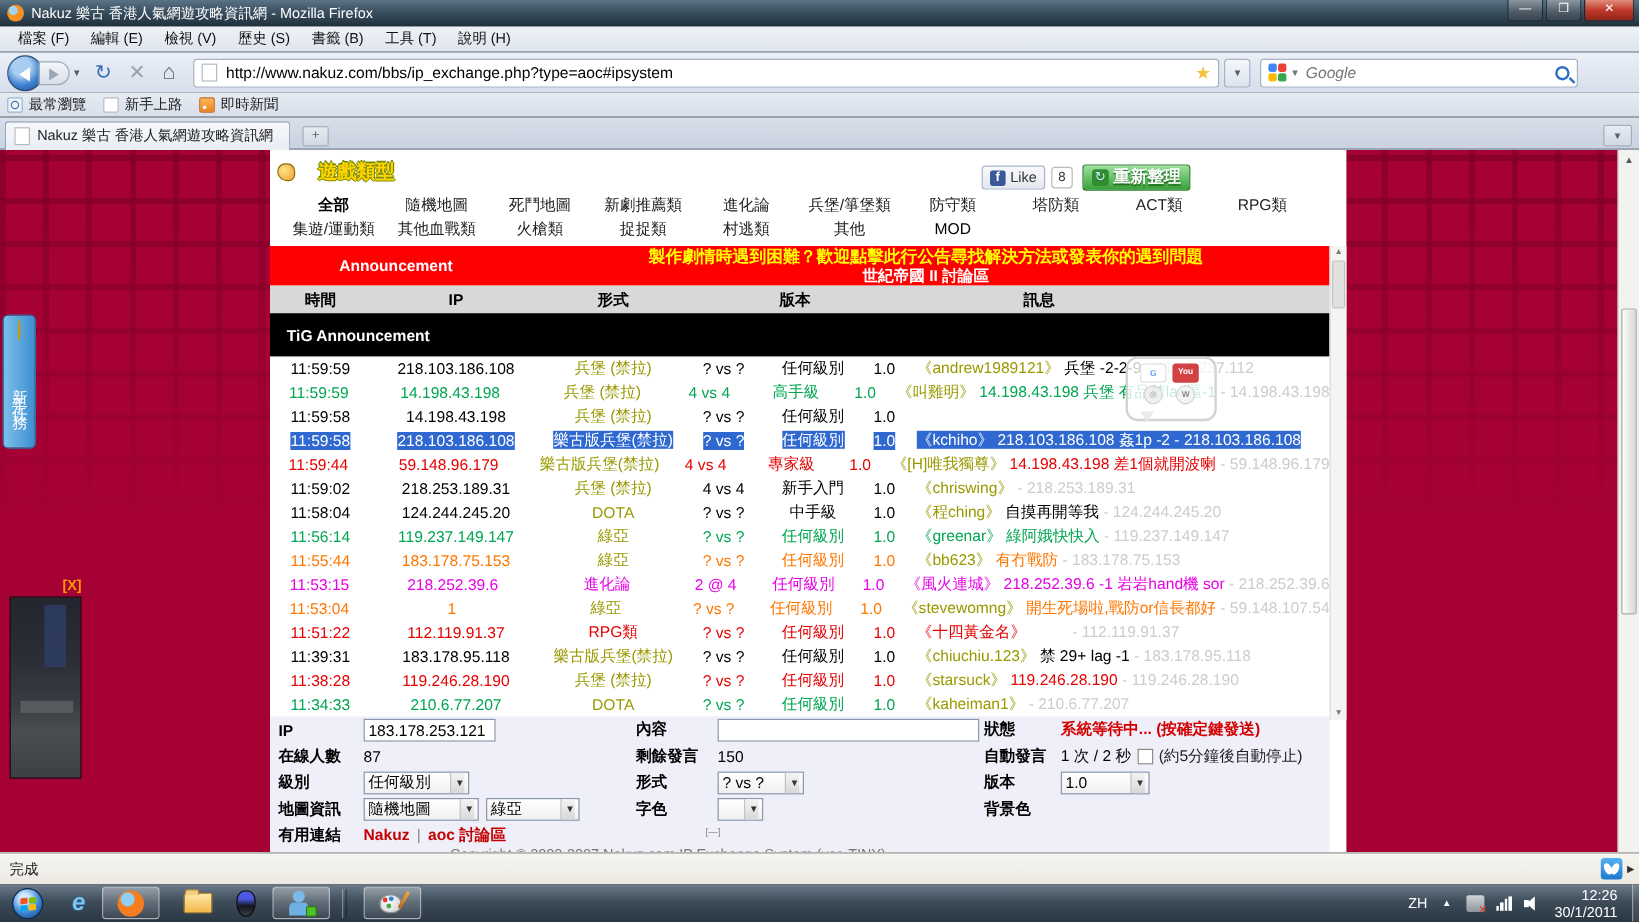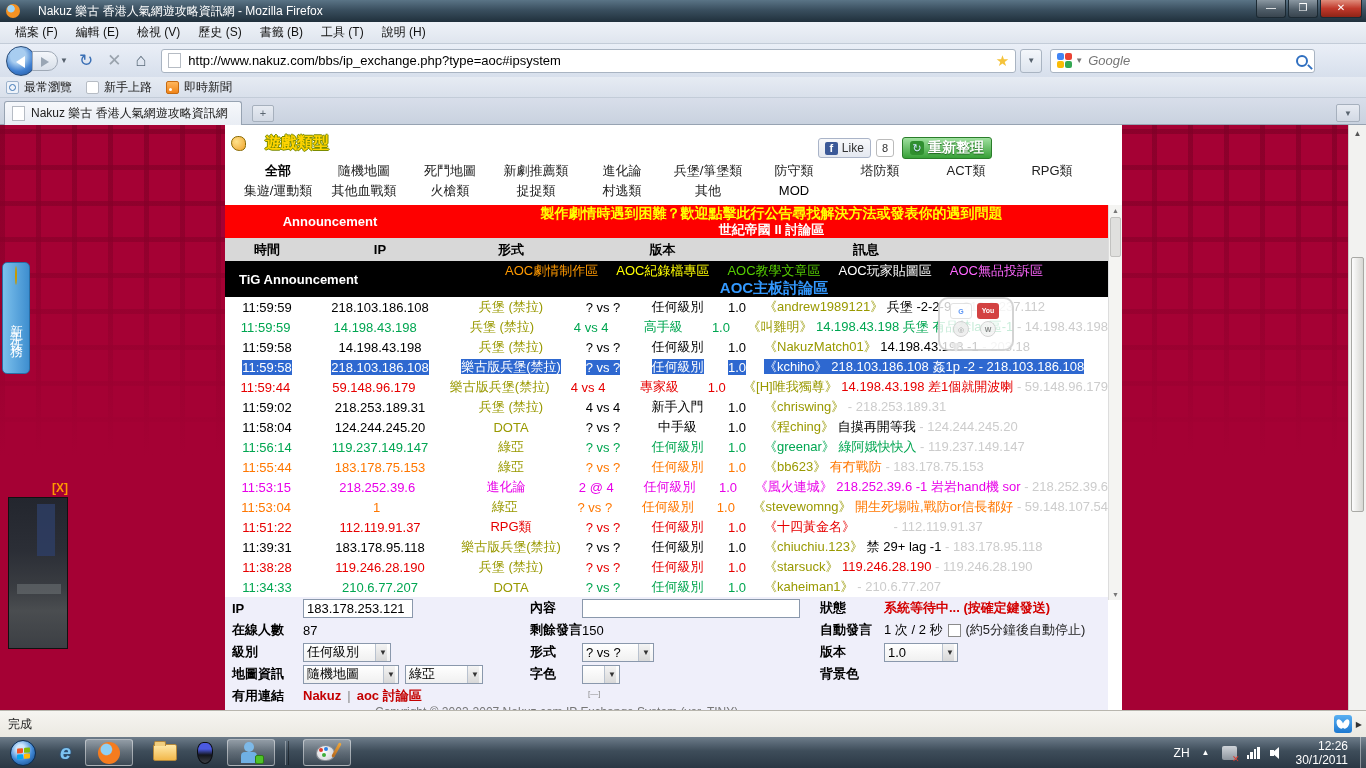--- a/index.html
+++ b/index.html
@@ -1,20 +1,20 @@
 <!DOCTYPE html>
 <html><head>
 <meta charset="utf-8">
 <style>
   *{margin:0;padding:0;box-sizing:border-box;font-family:"Liberation Sans","DejaVu Sans",sans-serif;}
   html,body{width:1366px;height:768px;overflow:hidden;background:#000;}
   .win{position:absolute;left:0;top:0;width:1366px;height:768px;}
 
   
-  .titlebar{position:absolute;left:0;top:0;width:100%;height:22px;background:linear-gradient(180deg,#5a7486 0%,#3a4f5f 45%,#20303c 100%);display:flex;align-items:center;color:#fff;font-size:12px;padding-left:6px;gap:12px;}
+  .titlebar{position:absolute;left:0;top:0;width:100%;height:22px;background:linear-gradient(180deg,#5a7486 0%,#3a4f5f 45%,#20303c 100%);display:flex;align-items:center;color:#fff;font-size:12px;padding-left:6px;}
   .fx-ico{width:14px;height:14px;border-radius:50%;background:radial-gradient(circle at 36% 34%,#9fd4f5 0 26%,#f59222 32% 72%,#c25a08 100%);margin-right:6px;flex:0 0 auto;}
   .winbtns{position:absolute;right:4px;top:0;display:flex;}
   .wbtn{width:30px;height:18px;border:1px solid #1c2a33;border-top:none;border-radius:0 0 3px 3px;background:linear-gradient(180deg,#8a97a1,#4d5b66 60%,#39454f);color:#fff;font-size:10px;line-height:16px;text-align:center;margin-left:2px;}
   .wbtn.close{background:linear-gradient(180deg,#e08d7c,#c0392b 50%,#8f2417);width:42px;}
   .menubar{position:absolute;left:0;top:22px;width:100%;height:22px;background:linear-gradient(#eef2f8,#dfe5ee);border-bottom:1px solid #c3ccd8;display:flex;align-items:flex-end;font-size:12px;color:#111;padding-left:6px;}
   .menu-item{padding:2px 9px;}
   .navbar{position:absolute;left:0;top:44px;width:100%;height:33px;background:linear-gradient(#eaeff7,#d7dfec);display:flex;align-items:center;}
   .backbtn{width:30px;height:30px;border-radius:50%;margin-left:6px;background:radial-gradient(circle at 40% 32%,#a8cdf0 0 30%,#3f7fd0 60%,#1d4f94);border:1px solid #2a4c77;position:relative;flex:0 0 auto;}
   .backbtn:after{content:"";position:absolute;left:9px;top:9px;border:6px solid transparent;border-right:9px solid #fff;border-left:none;}
   .fwdbtn{width:26px;height:20px;border:1px solid #9fa9b6;border-radius:0 10px 10px 0;background:linear-gradient(#f4f7fb,#d8dfe9);margin-left:-4px;position:relative;}
@@ -101,21 +101,21 @@
   .innersb{position:absolute;right:0;top:80px;width:14px;height:395px;background:#f4f4f2;border-left:1px solid #ddd;}
   .innersb .arr{position:absolute;left:0;width:100%;text-align:center;font-size:7px;color:#777;}
   .innersb .thumb{position:absolute;left:1px;top:12px;width:11px;height:40px;background:#e0e0de;border:1px solid #c2c2c0;border-radius:2px;}
 
   .formarea{position:absolute;left:0;top:472px;width:883px;height:113px;background:#efeffa;overflow:hidden;font-size:13px;color:#000;}
   .fline{display:flex;align-items:center;height:22px;padding-left:7px;}
   .g1{width:298px;display:flex;align-items:center;}
   .g2{width:290px;display:flex;align-items:center;}
   .g3{flex:1;display:flex;align-items:center;}
   .flabel{font-weight:bold;}
-  .g1 .flabel{width:71px;}.g2 .flabel{width:52px;}.g3 .flabel{width:56px;margin-right:8px;}
+  .g1 .flabel{width:71px;}.g2 .flabel{width:68px;}.g3 .flabel{width:56px;margin-right:8px;}
   .tinput{height:19px;border:1px solid #8a98ac;background:#fff;font-size:13px;padding:0 3px;color:#000;}
   .sel-box{height:19px;border:1px solid #8a98ac;background:linear-gradient(#fff,#f0f0f0);display:flex;align-items:center;justify-content:space-between;padding:0 3px;font-size:13px;}
   .sel-box .da{font-size:8px;color:#333;border-left:1px solid #b9c2cf;padding-left:3px;margin-left:5px;background:linear-gradient(#f4f4f4,#d8d8d8);height:100%;display:flex;align-items:center;}
   .statusred{color:#d40000;font-weight:bold;}
   .cbx{width:13px;height:13px;border:1px solid #8b8b8b;background:#fff;display:inline-block;margin:0 5px;vertical-align:middle;}
   .note{color:#222;}
   .redlink{color:#c40000;font-weight:bold;}
   .sep-p{color:#888;margin:0 6px;}
   .fontnote{font-size:8px;color:#888;position:absolute;left:363px;top:92px;}
   .copyline{position:absolute;left:150px;top:108px;color:#777;font-size:12px;white-space:nowrap;}
@@ -326,30 +326,20 @@
       <div class="gridhead">
         <span class="h-t">時間</span>
         <span class="h-ip">IP</span>
         <span class="h-ty">形式</span>
         <span class="h-vr">版本</span>
         <span class="h-ms">訊息</span>
       </div>
 
       <div class="blackbar">
         <span class="tlabel">TiG Announcement</span>
-        <div class="tmid">
-          <div class="tiglinks">
-              <span style="color: rgb(255, 153, 0);">AOC劇情制作區</span>
-              <span style="color: rgb(255, 255, 0);">AOC紀錄檔專區</span>
-              <span style="color: rgb(85, 204, 0);">AOC教學文章區</span>
-              <span style="color: rgb(255, 255, 255);">AOC玩家貼圖區</span>
-              <span style="color: rgb(255, 102, 255);">AOC無品投訴區</span>
-            </div>
-          <div class="tigmain">AOC主板討論區</div>
-        </div>
       </div>
 
       <div class="tbody">
           <div class="row">
             <div class="cell c-t"><span class="hl" style="color: rgb(0, 0, 0);">11:59:59</span></div>
             <div class="cell c-ip"><span class="hl" style="color: rgb(0, 0, 0);">218.103.186.108</span></div>
             <div class="cell c-ty"><span class="hl" style="color: rgb(153, 153, 0);">兵堡 (禁拉)</span></div>
             <div class="cell c-vs"><span class="hl" style="color: rgb(0, 0, 0);">? vs ?</span></div>
             <div class="cell c-lv"><span class="hl" style="color: rgb(0, 0, 0);">任何級別</span></div>
             <div class="cell c-vr"><span class="hl" style="color: rgb(0, 0, 0);">1.0</span></div>
@@ -364,21 +354,20 @@
             <div class="cell c-vr"><span class="hl" style="color: rgb(0, 166, 81);">1.0</span></div>
             <div class="cell c-ms"><span class="hl"><span style="color: rgb(153, 153, 0);">《叫雞明》</span><span style="color: rgb(0, 166, 81);"> 14.198.43.198 兵堡 有品禁lag區-1</span><span style="color: rgb(204, 204, 204);"> - 14.198.43.198</span></span></div>
           </div>
           <div class="row">
             <div class="cell c-t"><span class="hl" style="color: rgb(0, 0, 0);">11:59:58</span></div>
             <div class="cell c-ip"><span class="hl" style="color: rgb(0, 0, 0);">14.198.43.198</span></div>
             <div class="cell c-ty"><span class="hl" style="color: rgb(153, 153, 0);">兵堡 (禁拉)</span></div>
             <div class="cell c-vs"><span class="hl" style="color: rgb(0, 0, 0);">? vs ?</span></div>
             <div class="cell c-lv"><span class="hl" style="color: rgb(0, 0, 0);">任何級別</span></div>
             <div class="cell c-vr"><span class="hl" style="color: rgb(0, 0, 0);">1.0</span></div>
-            <div class="cell c-ms"><span class="hl"><span style="color: rgb(153, 153, 0);">《NakuzMatch01》</span><span style="color: rgb(0, 0, 0);"> 14.198.43.198 -1</span><span style="color: rgb(204, 204, 204);"> - 203.18</span></span></div>
           </div>
           <div class="row sel">
             <div class="cell c-t"><span class="hl" style="color: rgb(0, 0, 0);">11:59:58</span></div>
             <div class="cell c-ip"><span class="hl" style="color: rgb(0, 0, 0);">218.103.186.108</span></div>
             <div class="cell c-ty"><span class="hl" style="color: rgb(153, 153, 0);">樂古版兵堡(禁拉)</span></div>
             <div class="cell c-vs"><span class="hl" style="color: rgb(0, 0, 0);">? vs ?</span></div>
             <div class="cell c-lv"><span class="hl" style="color: rgb(0, 0, 0);">任何級別</span></div>
             <div class="cell c-vr"><span class="hl" style="color: rgb(0, 0, 0);">1.0</span></div>
             <div class="cell c-ms"><span class="hl"><span style="color: rgb(153, 153, 0);">《kchiho》</span><span style="color: rgb(0, 0, 0);"> 218.103.186.108 姦1p  -2 - 218.103.186.108</span><span style="color: rgb(204, 204, 204);"></span></span></div>
           </div>

